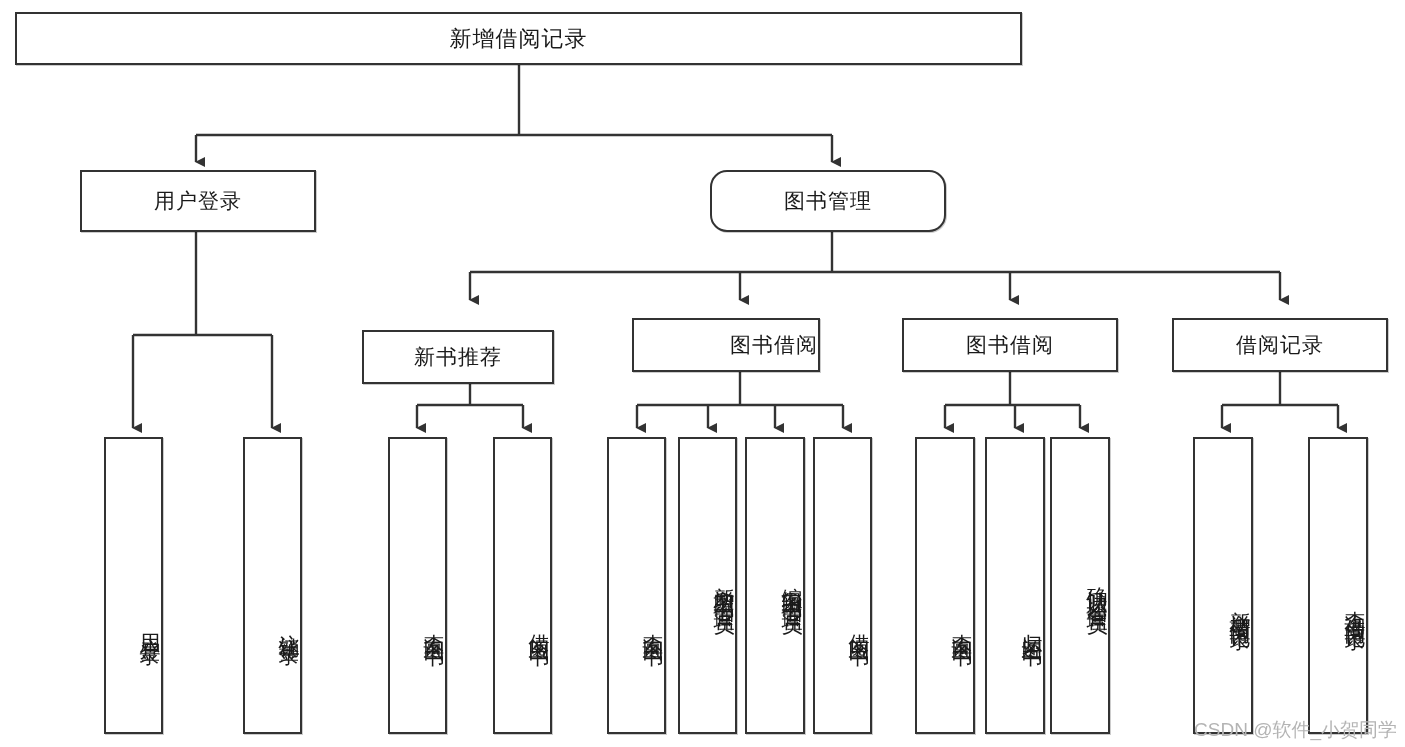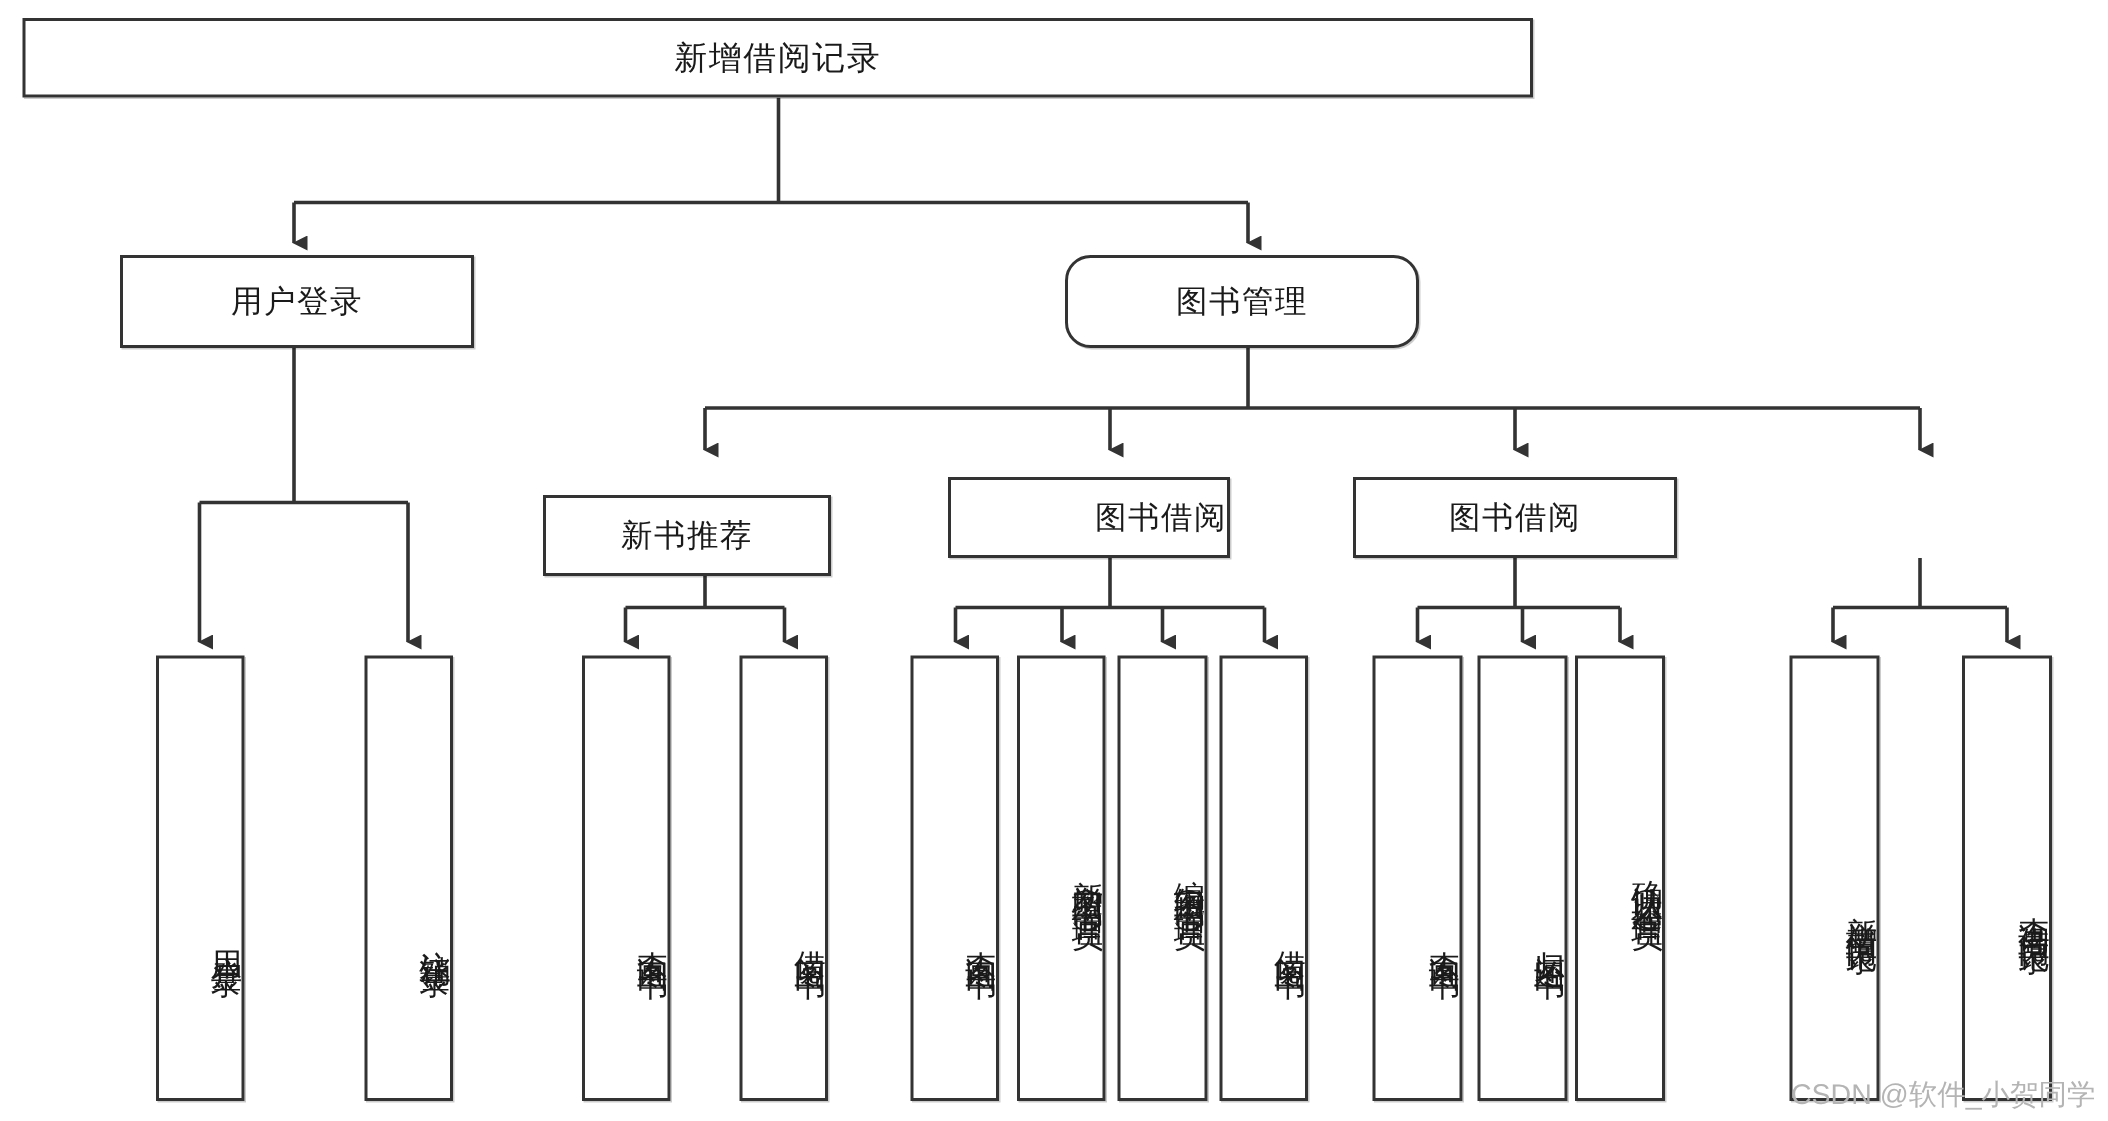--- a/index.html
+++ b/index.html
@@ -137,20 +137,23 @@
 
   <div class="node node-h" style="left:362px; top:330px; width:192px; height:54px;">
     <span>新书推荐</span>
   </div>
   <div class="node node-h" style="left:632px; top:318px; width:188px; height:54px;justify-content:flex-end;">
     <span>图书借阅</span>
   </div>
   <div class="node node-h" style="left:902px; top:318px; width:216px; height:54px;">
     <span>图书借阅</span>
   </div>
+  <div class="node node-h" style="left:1172px; top:318px; width:216px; height:54px;">
+    <span>借阅记录</span>
+  </div>
 
   <div class="node node-v" style="left:104px; top:437px; width:59px; height:297px; padding-top:78px;">
     <span>用户登录</span>
   </div>
   <div class="node node-v" style="left:243px; top:437px; width:59px; height:297px; padding-top:78px;">
     <span>注销登录</span>
   </div>
 
   <div class="node node-v" style="left:388px; top:437px; width:59px; height:297px; padding-top:78px;">
     <span>查询图书</span>

